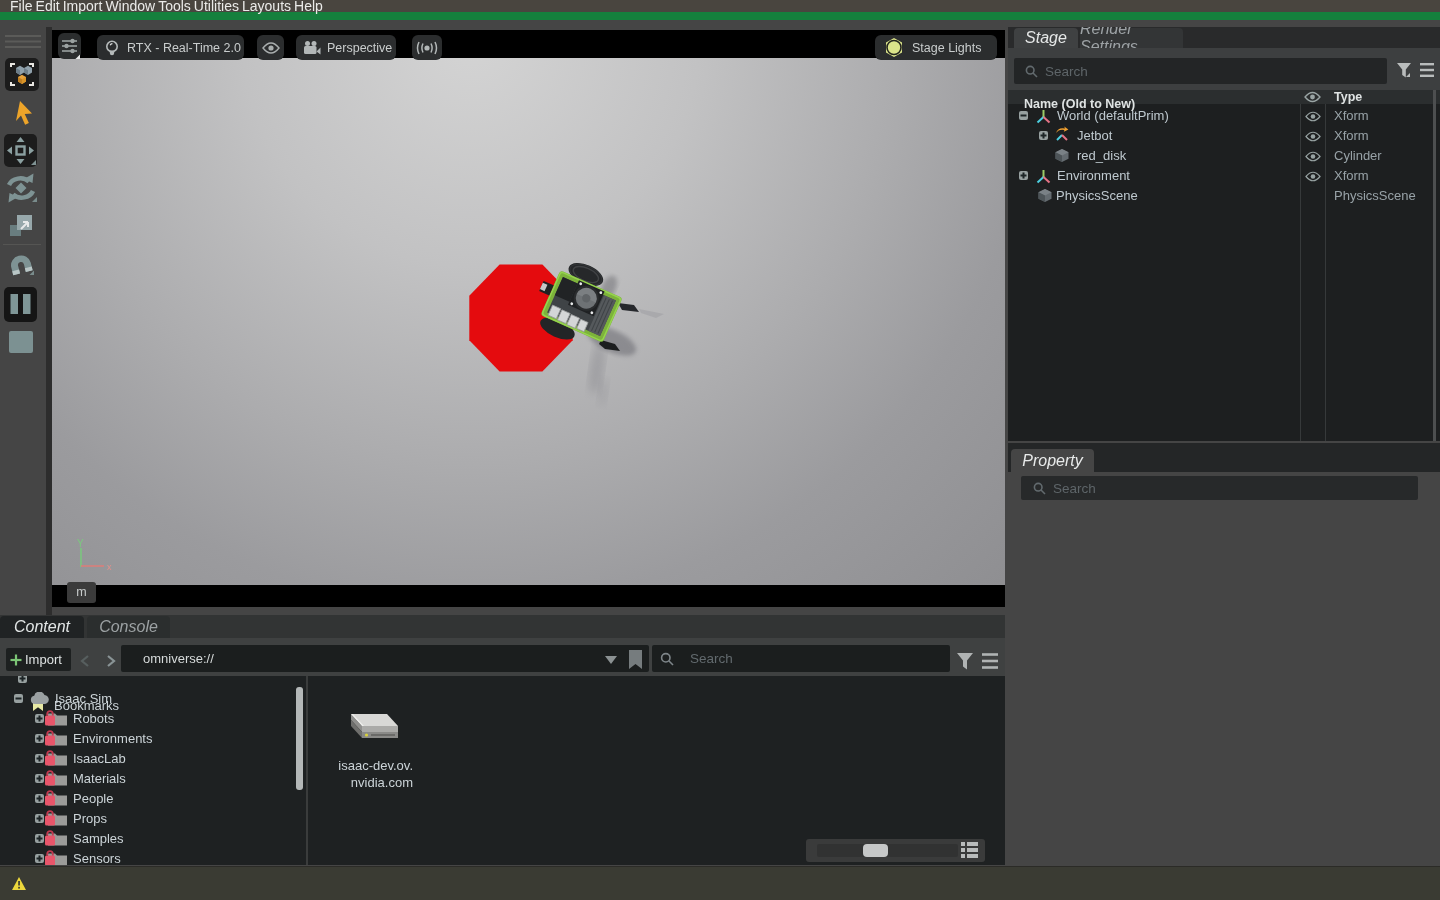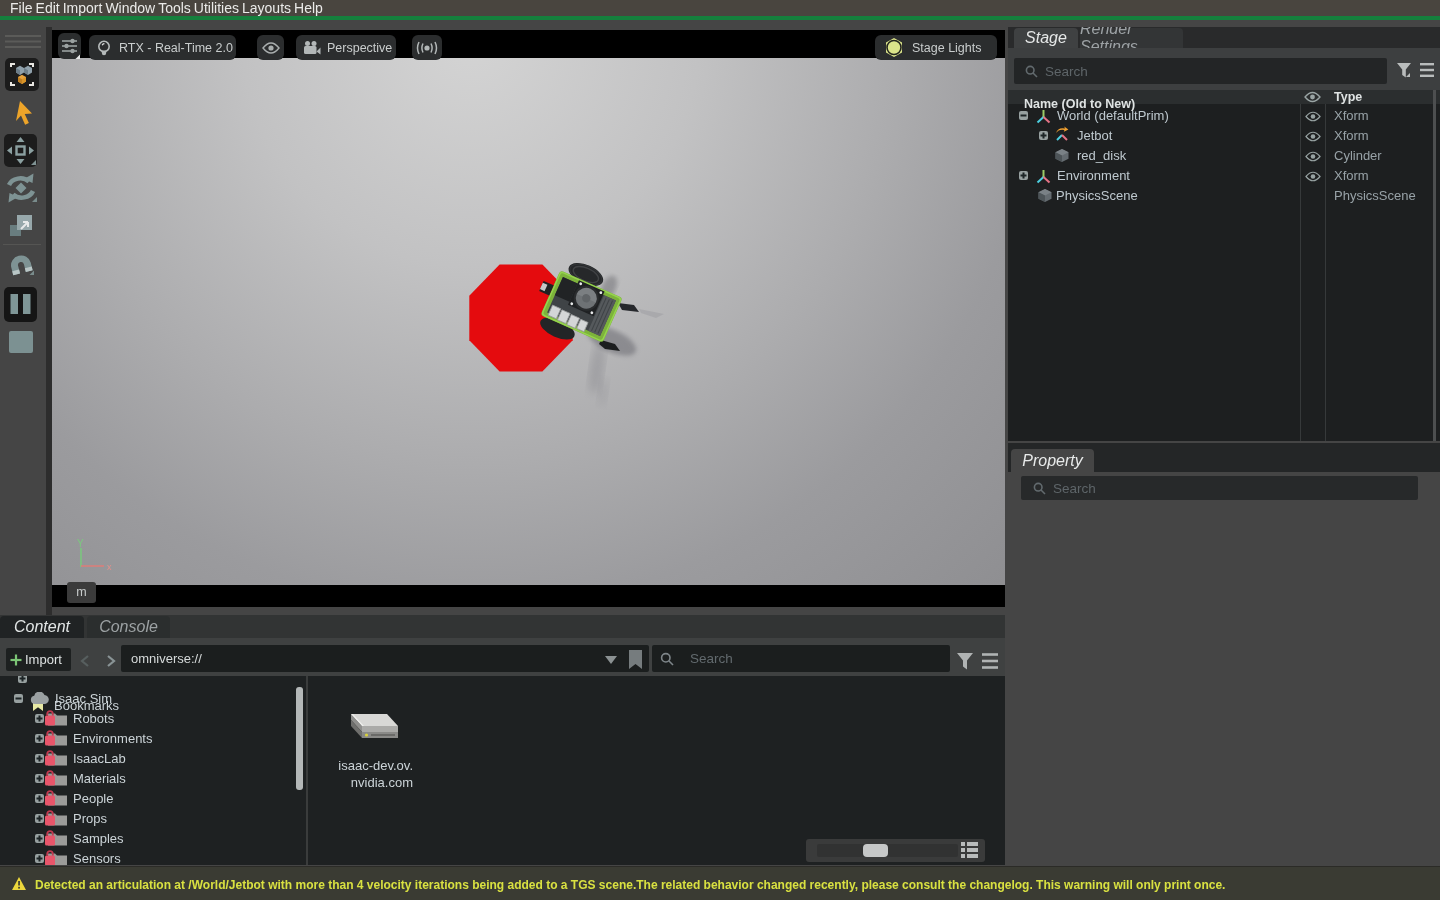--- a/index.html
+++ b/index.html
@@ -4,21 +4,21 @@
 <style>
 * { margin:0; padding:0; box-sizing:border-box; }
 html,body { width:1440px; height:900px; overflow:hidden; background:#454545;
   font-family:"Liberation Sans", sans-serif; }
 #root { position:relative; width:1440px; height:900px; }
 .abs { position:absolute; }
 svg { display:block; }
 
 
 #menubar { position:absolute; left:0; top:0; width:1440px; height:20px;
-  background:#49453f; border-bottom:4px solid #15803d; color:#ebebe9;
+  background:#49453f; border-bottom:8px solid #15803d; color:#ebebe9;
   font-size:14px; display:flex; align-items:center; padding-left:10px; }
 #menubar span { margin-right:3px; }
 
 
 #ltool { position:absolute; left:0; top:27px; width:50px; height:588px; background:#454545; }
 #ltool .edge { position:absolute; left:46px; top:0; width:6px; height:588px; background:#2d2d2d; }
 
 
 #vp { position:absolute; left:52px; top:30px; width:953px; height:577px; background:#000; }
 #vpscene { position:absolute; left:0; top:28px; width:953px; height:527px; }
@@ -220,21 +220,21 @@
             <line x1="4" y1="18" x2="19" y2="18"></line>
         </g>
         <g fill="#9ba1a1">
           <circle cx="14.5" cy="8" r="2.2"></circle>
             <circle cx="8.5" cy="13" r="2.2"></circle>
             <circle cx="14.5" cy="18" r="2.2"></circle>
         </g>
         <path d="M22 26 l-4.5 0 4.5 -4.5 z" fill="#e8eaea"></path>
       </svg>
     </div>
-    <div class="vbtn" style="left:37px; width:147px;">
+    <div class="vbtn" style="left:45px; width:147px;">
       <svg width="20" height="20" viewBox="0 0 20 20" style="margin-left:5px">
         <circle cx="10" cy="8.5" r="5.2" fill="none" stroke="#b5baba" stroke-width="1.6"></circle>
         <path d="M7.8 12.5 h4.4 v2.6 a2.2 2.2 0 0 1 -4.4 0 z" fill="#b5baba"></path>
         <path d="M8.2 7.2 a2.6 2.6 0 0 1 2.2 -1.6" stroke="#e8eaea" stroke-width="1.2" fill="none"></path>
       </svg>
       <span style="margin-left:5px">RTX - Real-Time 2.0</span>
     </div>
     <div class="vbtn" style="left:205px; width:27px; justify-content:center;">
       <svg width="18" height="12" viewBox="0 0 18 12">
         <path d="M1 6 q8 -10 16 0 q-8 10 -16 0 z" fill="none" stroke="#a9aeae" stroke-width="1.4"></path>
@@ -400,21 +400,21 @@
         <line x1="0.5" y1="6" x2="11.5" y2="6" stroke="#7cc576" stroke-width="2.2"></line>
       </svg>
       <span style="margin-left:3px; color:#dfe3e3;">Import</span>
     </div>
     <svg class="abs" style="left:80px; top:40px; z-index:3;" width="36" height="12" viewBox="0 0 36 12">
       <path d="M8 1 L2 6 l6 5" fill="none" stroke="#575f5f" stroke-width="2.2"></path>
       <path d="M28 1 l6 5 -6 5" fill="none" stroke="#8a9496" stroke-width="2.2"></path>
     </svg>
 
     <div class="darkin" style="left:121px; top:30px; width:528px; height:27px;">
-      <span style="margin-left:10px;text-align:center;">omniverse://</span>
+      <span style="margin-left:22px;text-align:center;">omniverse://</span>
     </div>
     <svg class="abs" style="left:604px; top:40px; z-index:3;" width="14" height="10" viewBox="0 0 14 10">
         <path d="M1 1 h12 l-6 8 z" fill="#8b9192"></path>
       </svg>
     <svg class="abs" style="left:628px; top:35px; z-index:3;" width="15" height="20" viewBox="0 0 15 20">
         <path d="M1 0 h13 v19 l-6.5 -5 -6.5 5 z" fill="#767c7e"></path>
       </svg>
 
     <div class="darkin" style="left:652px; top:30px; width:298px; height:27px; color:#626a6e; font-size:13.5px;">
       <svg width="14" height="14" viewBox="0 0 14 14" style="margin-left:8px">
@@ -572,15 +572,14 @@
       </g>
     </svg>
   </div>
 
   <div id="warn">
     <svg class="abs" style="left:12px; top:10px;" width="14" height="13" viewBox="0 0 14 13">
       <path d="M7 0 L14 13 H0 z" fill="#ecd73c"></path>
       <rect x="6.2" y="4" width="1.7" height="4.5" fill="#3a3b33"></rect>
       <rect x="6.2" y="9.8" width="1.7" height="1.8" fill="#3a3b33"></rect>
     </svg>
-    <div class="txt">Detected an articulation at /World/Jetbot with more than 4 velocity iterations being added to a TGS scene.The related behavior changed recently, please consult the changelog. This warning will only print once.</div>
   </div>
 </div>
 
 </body></html>

